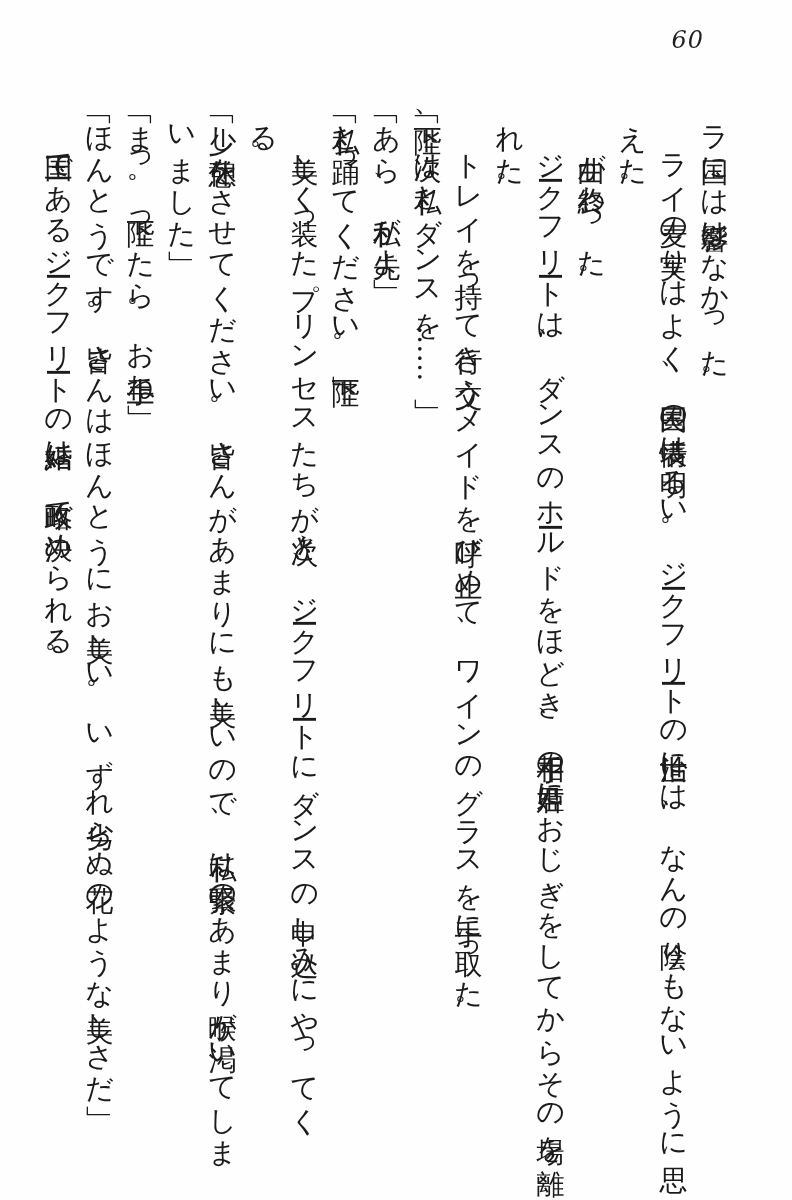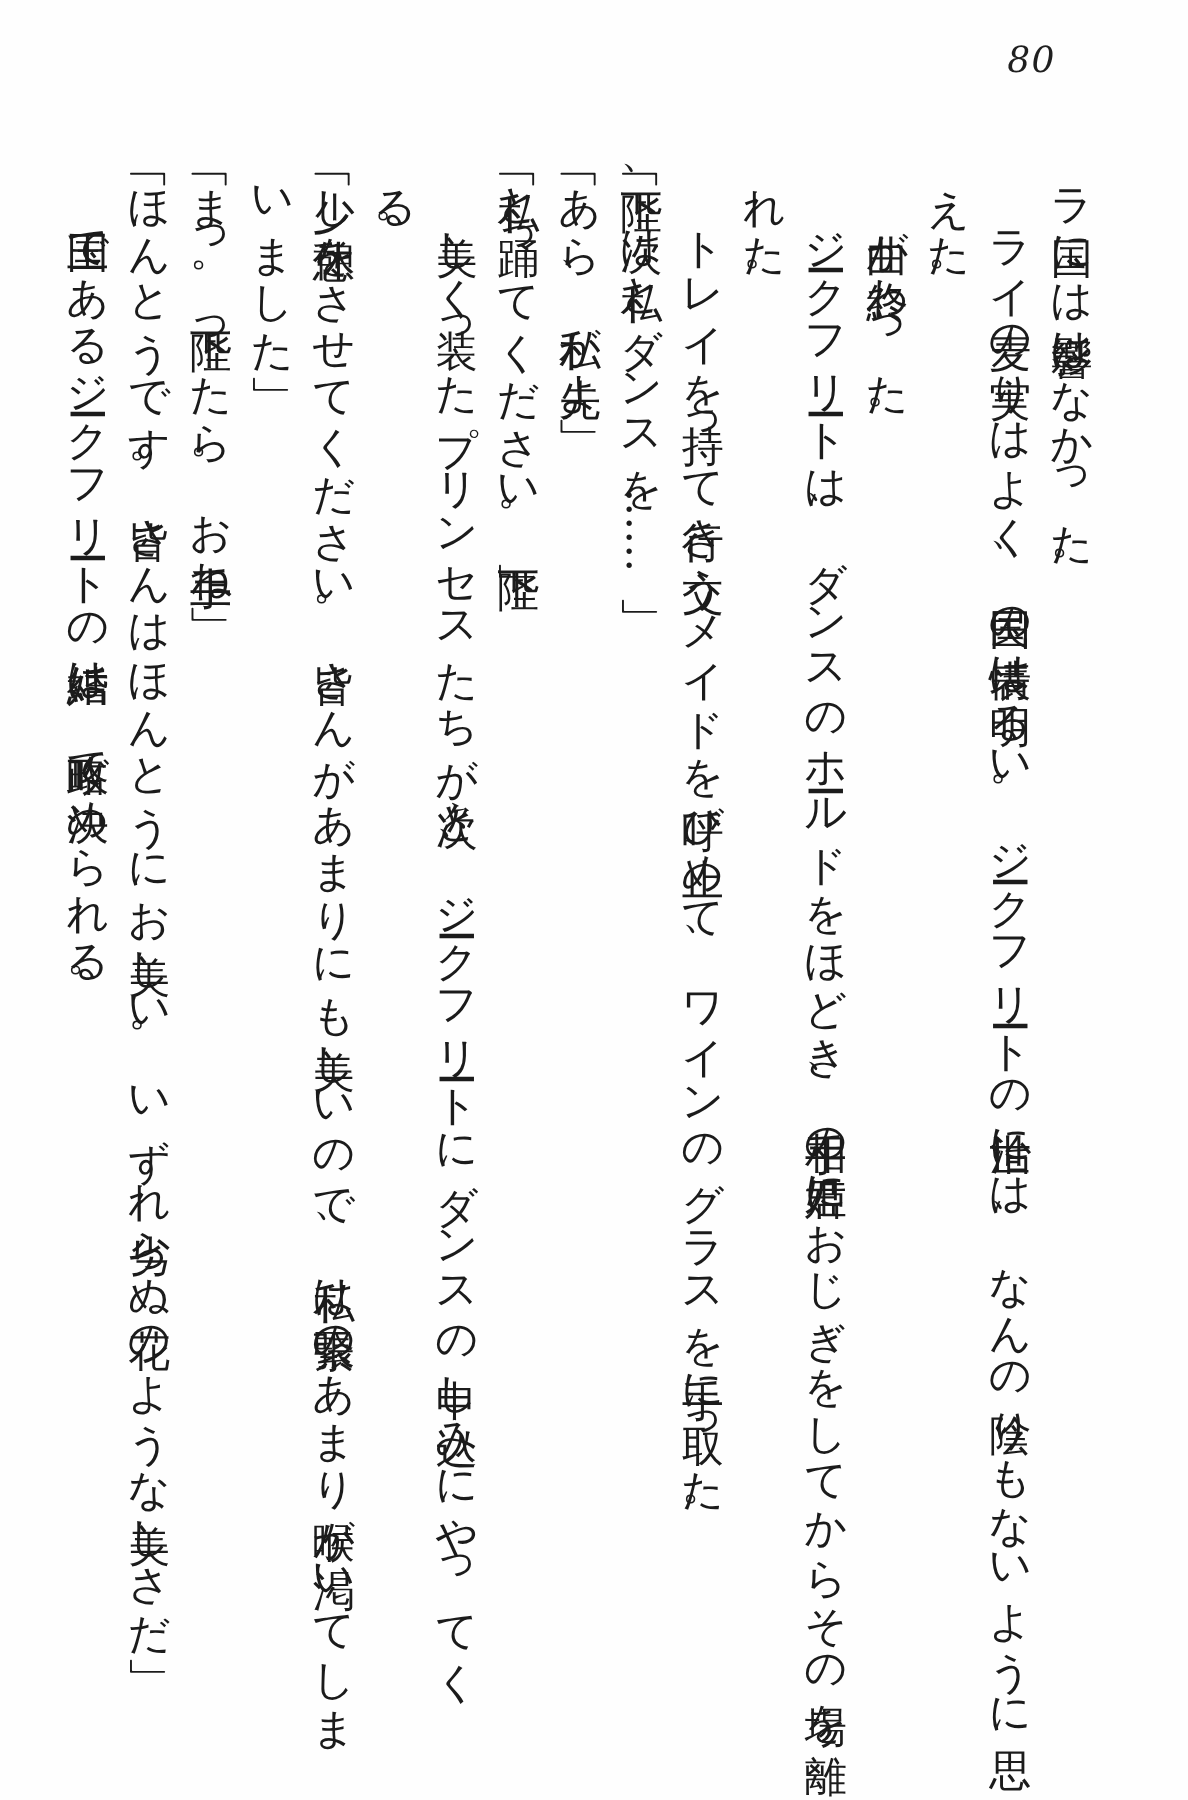--- a/index.html
+++ b/index.html
@@ -42,21 +42,21 @@
     margin: 0;
     padding: 0;
     text-align: left;
   }
 </style>
 </head>
 <body>
 
 <div class="page">
 
-  <div class="page-number">80</div>
+  <div class="page-number">60</div>
 
   <div class="text-block">
     <p>ラ国には影響はなかった。</p>
     <p>　ライ麦の実りはよく、国民の表情は明るい。ジークフリートの治世には、なんの陰りもないように思えた。</p>
     <p>　曲が終わった。</p>
     <p>　ジークフリートは、ダンスのホールドをほどき、相手の姫君におじぎをしてからその場を離れた。</p>
     <p>　トレイを持って行き交うメイドを呼び止めて、ワインのグラスを手に取った。</p>
     <p>「陛下、次は私とダンスを……」</p>
     <p>「あら、私が先よ」</p>
     <p>「私と踊ってください。陛下」</p>

